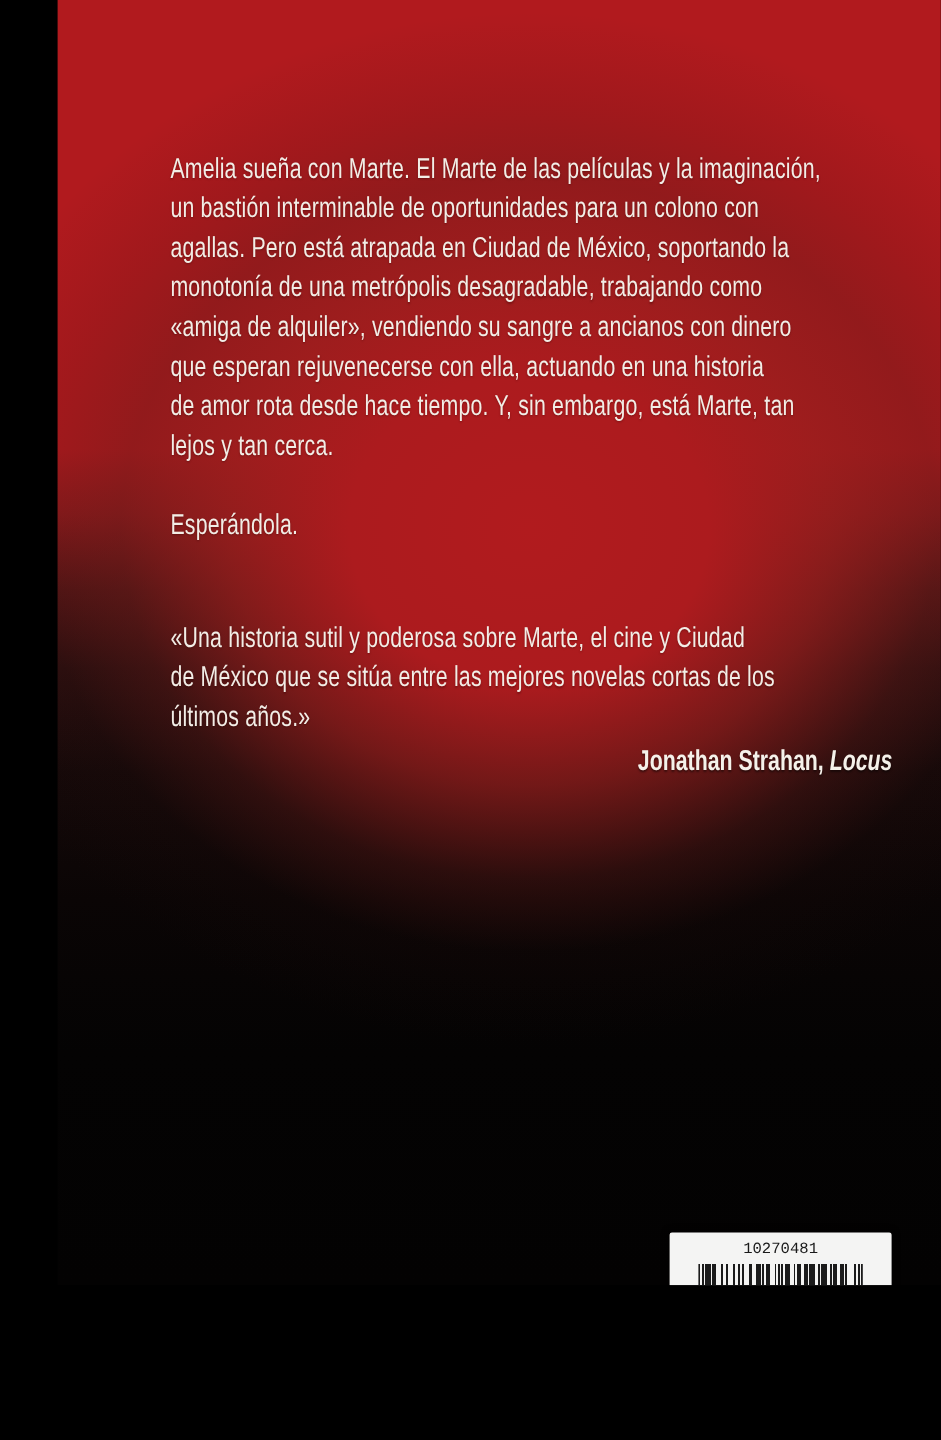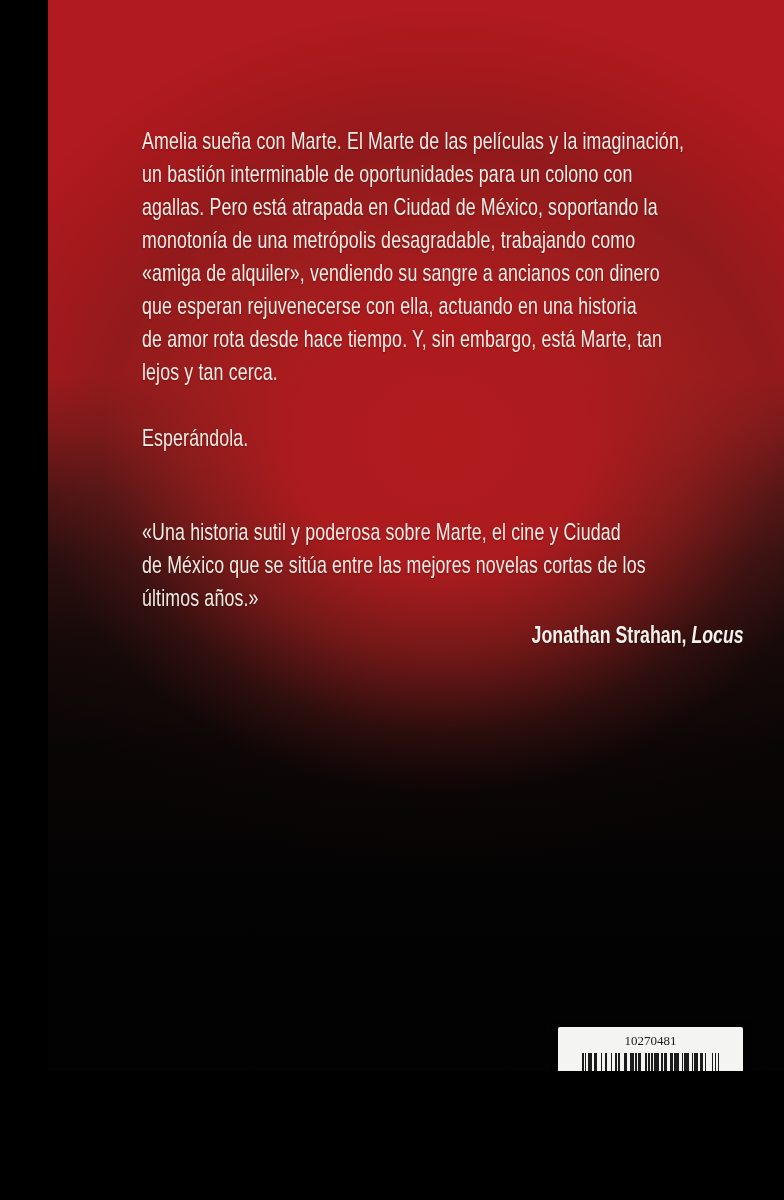--- a/index.html
+++ b/index.html
@@ -71,21 +71,21 @@
   .barcode-box{
     position:absolute;left:510px;top:1027px;
     width:185px;height:109px;
     background:#f4f4f3;
     border-radius:2px;
     box-shadow:0 0 6px rgba(0,0,0,0.5);
   }
   .bc-top{
     position:absolute;top:6px;left:0;width:100%;
     text-align:center;
-    font-family:Liberation Serif, serif;
+    font-family:Liberation Mono, monospace;
     font-size:13px;color:#1a1a1a;
   }
   .bc-svg{position:absolute;left:24px;top:26px;}
   .bc-digits{
     position:absolute;top:82px;left:0;width:100%;height:20px;
     font-family:"DejaVu Sans Mono",monospace;
     font-size:15px;color:#111;
   }
   .bc-9{position:absolute;left:7px;top:0;}
   .bc-g1{position:absolute;left:30px;width:68px;top:0;text-align:center;letter-spacing:1.5px;background:#f4f4f3;}

